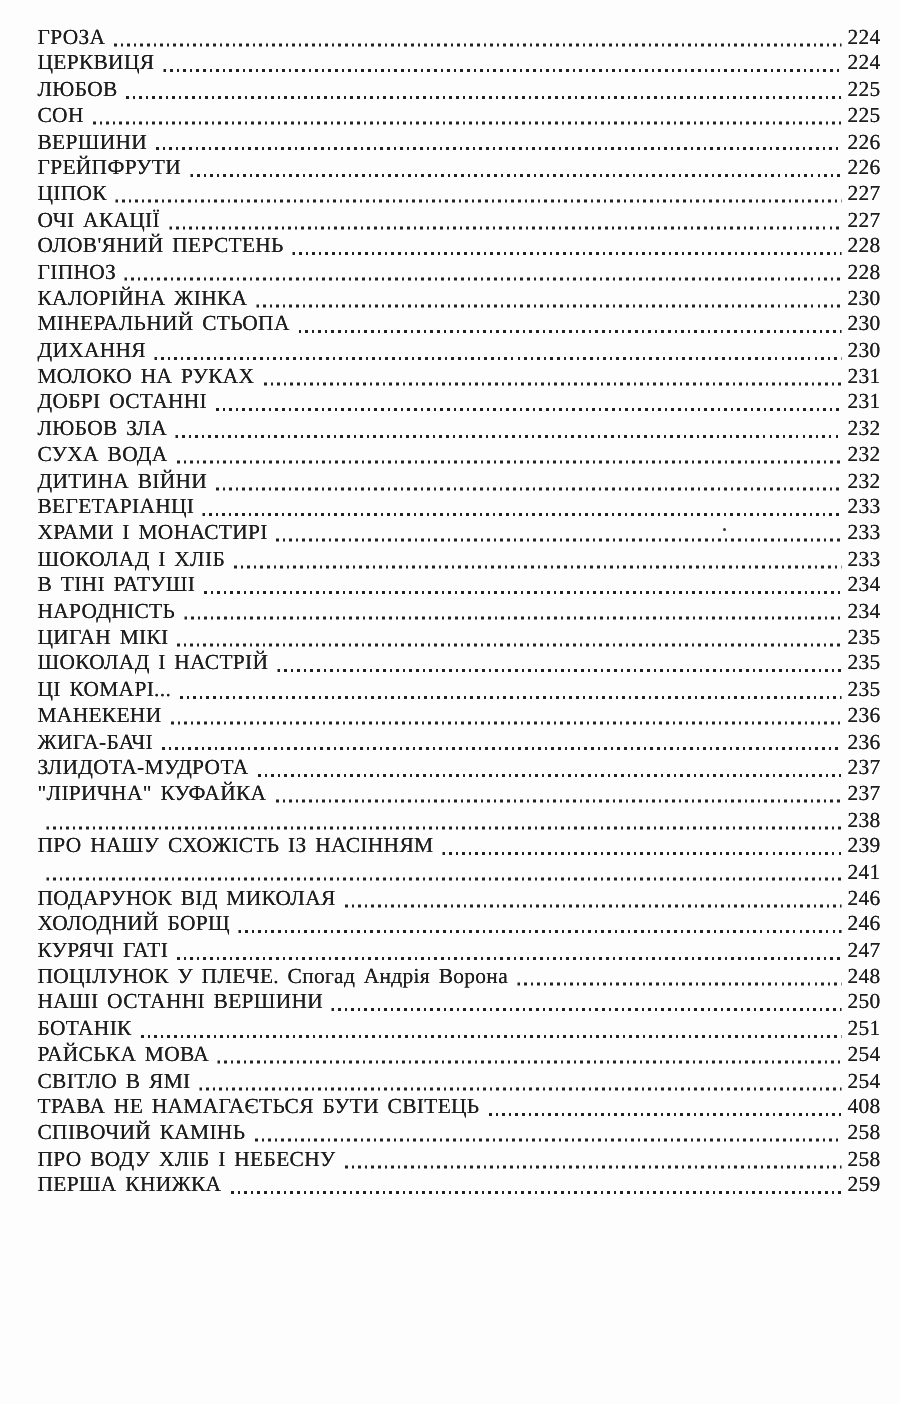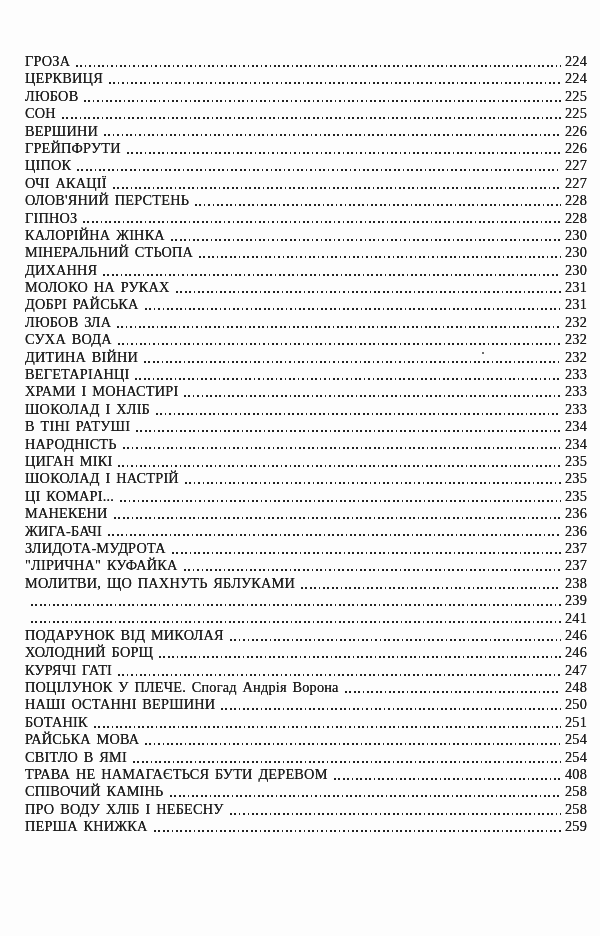--- a/index.html
+++ b/index.html
@@ -7,21 +7,21 @@
     width: 600px; height: 936px;
     background: #ffffff;
     font-family: "Liberation Serif", "DejaVu Serif", serif;
   }
   .page {
     position: relative;
     width: 600px; height: 936px;
     background: #fdfdfd;
     overflow: hidden;
     box-sizing: border-box;
-    padding: 53px 13px 0 25px;
+    padding: 17px 13px 0 25px;
     color: #1e1e1e;
   }
   .toc { width: 100%; }
   .row {
     display: flex;
     align-items: baseline;
     height: 17.4px;
     font-size: 14.3px;
     line-height: 17.4px;
     letter-spacing: 0.2px;
@@ -131,21 +131,21 @@
     <span class="pg">230</span>
   </div>
 
   <div class="row">
     <span class="title">МОЛОКО НА РУКАХ</span>
     <span class="leader"></span>
     <span class="pg">231</span>
   </div>
 
   <div class="row">
-    <span class="title">ДОБРІ РАЙСЬКА</span>
+    <span class="title">ДОБРІ ОСТАННІ</span>
     <span class="leader"></span>
     <span class="pg">231</span>
   </div>
 
   <div class="row">
     <span class="title">ЛЮБОВ ЗЛА</span>
     <span class="leader"></span>
     <span class="pg">232</span>
   </div>
 
@@ -227,26 +227,26 @@
     <span class="pg">237</span>
   </div>
 
   <div class="row">
     <span class="title">"ЛІРИЧНА" КУФАЙКА</span>
     <span class="leader"></span>
     <span class="pg">237</span>
   </div>
 
   <div class="row">
-    <span class="title">МОЛИТВИ, ЩО ПАХНУТЬ ЯБЛУКАМИ</span>
     <span class="leader"></span>
     <span class="pg">238</span>
   </div>
 
   <div class="row">
+    <span class="title">ПРО НАШУ СХОЖІСТЬ ІЗ НАСІННЯМ</span>
     <span class="leader"></span>
     <span class="pg">239</span>
   </div>
 
   <div class="row">
     <span class="leader"></span>
     <span class="pg">241</span>
   </div>
 
   <div class="row">
@@ -292,21 +292,21 @@
     <span class="pg">254</span>
   </div>
 
   <div class="row">
     <span class="title">СВІТЛО В ЯМІ</span>
     <span class="leader"></span>
     <span class="pg">254</span>
   </div>
 
   <div class="row">
-    <span class="title">ТРАВА НЕ НАМАГАЄТЬСЯ БУТИ ДЕРЕВОМ</span>
+    <span class="title">ТРАВА НЕ НАМАГАЄТЬСЯ БУТИ СВІТЕЦЬ</span>
     <span class="leader"></span>
     <span class="pg">408</span>
   </div>
 
   <div class="row">
     <span class="title">СПІВОЧИЙ КАМІНЬ</span>
     <span class="leader"></span>
     <span class="pg">258</span>
   </div>
 

